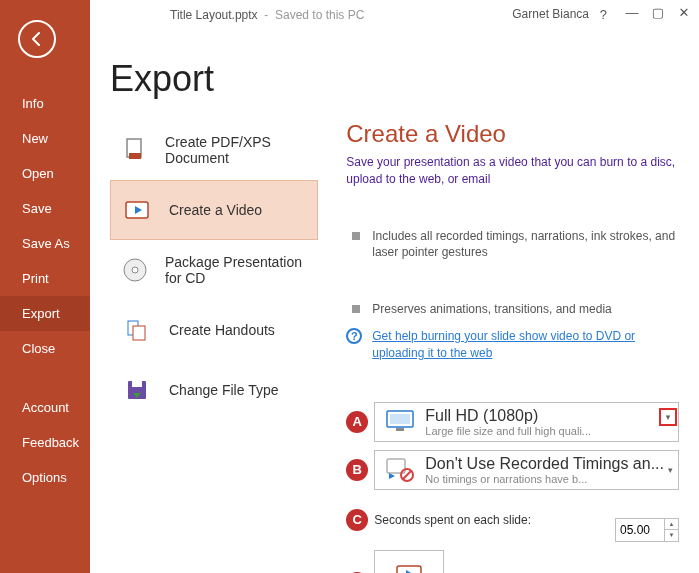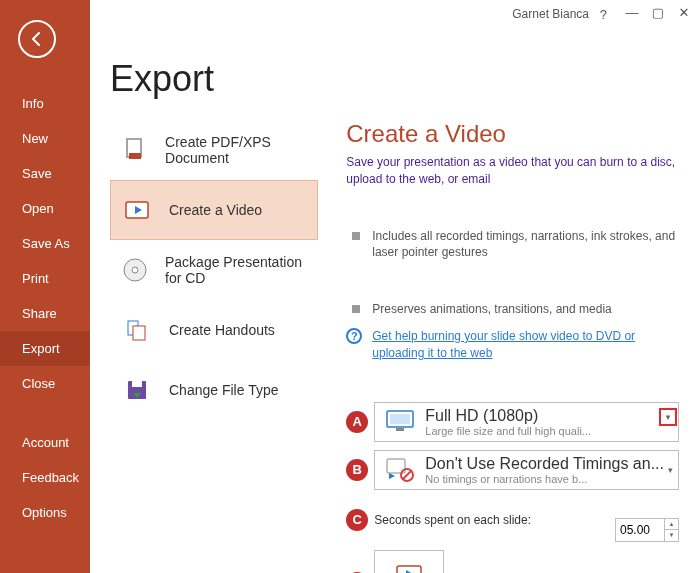--- a/index.html
+++ b/index.html
@@ -60,35 +60,39 @@
 
 <div class="sidebar">
   <div class="back-btn">
     <svg width="20" height="20" viewBox="0 0 20 20" fill="none" stroke-width="2">
         <path d="M12 4 L6 10 L12 16" stroke-linecap="round" stroke-linejoin="round"></path>
       </svg>
   </div>
   <div class="side-items">
     <div class="side-item">Info</div>
     <div class="side-item">New</div>
+    <div class="side-item">Open</div>
     <div class="side-item">Save</div>
-    <div class="side-item">Open</div>
     <div class="side-item">Save As</div>
     <div class="side-item">Print</div>
-    <div class="side-item">Share</div>
     <div class="side-item active">Export</div>
     <div class="side-item">Close</div>
     <div class="side-gap"></div>
     <div class="side-item">Account</div>
     <div class="side-item">Feedback</div>
     <div class="side-item">Options</div>
   </div>
 </div>
 
 <div class="titlebar">
+  <div class="doc">
+    <span>Title Layout.pptx</span>
+    <span class="saved"> &nbsp;-&nbsp; </span>
+    <span class="saved">Saved to this PC</span>
+  </div>
   <div class="user">Garnet Bianca</div>
   <span class="help-q">?</span>
   <div class="winctrls">
     <span>—</span>
     <span>▢</span>
     <span>✕</span>
   </div>
 </div>
 
 <div class="main">

